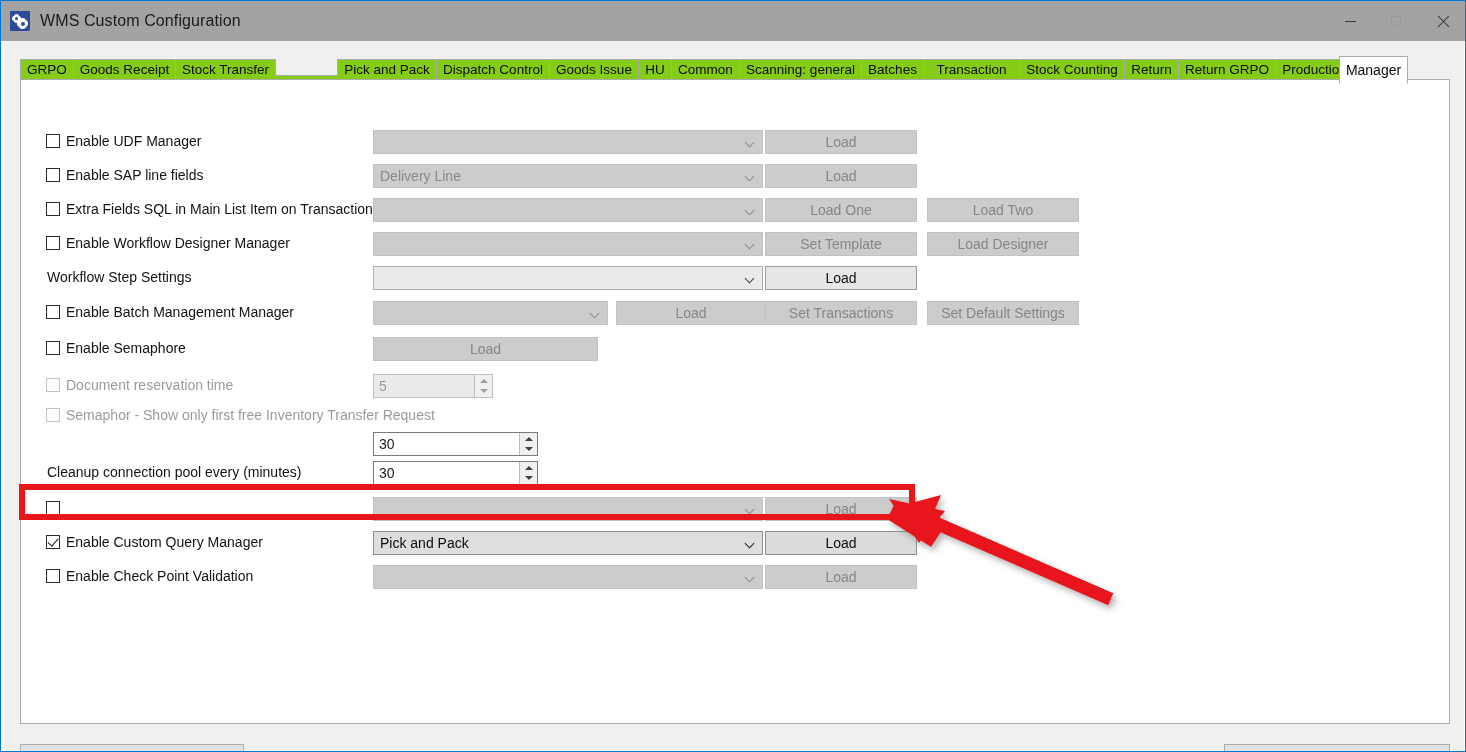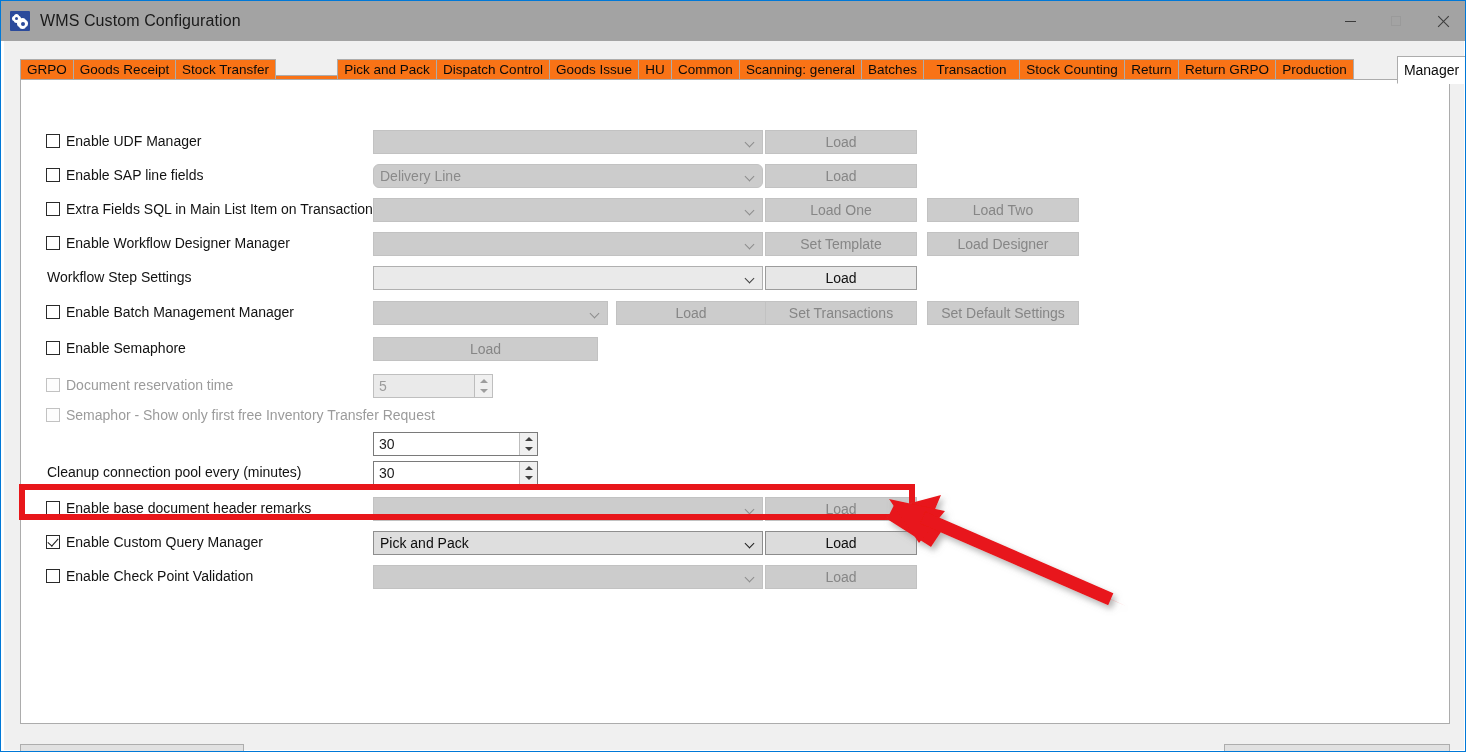--- a/index.html
+++ b/index.html
@@ -137,21 +137,21 @@
   .tabstrip {
     position: absolute;
     left: 16px; top: 15px;
     width: 1430px;
     height: 24px;
   }
   .tab {
     position: absolute;
     top: 3px;
     height: 21px;
-    background: #f97316;
+    background: #84cc16;
     border: 1px solid #acacac;
     box-sizing: border-box;
     font-size: 13.5px;
     color: #0b0b0b;
     display: flex;
     align-items: center;
     justify-content: center;
     white-space: nowrap;
     padding: 0 6px;
   }
@@ -388,34 +388,34 @@
         <div class="tab" style="left: 529px; width: 90px;">Goods Issue</div>
         <div class="tab" style="left: 618px; width: 34px;">HU</div>
         <div class="tab" style="left: 651px; width: 69px;">Common</div>
         <div class="tab" style="left: 719px; width: 123px;">Scanning: general</div>
         <div class="tab" style="left: 841px; width: 63px;">Batches</div>
         <div class="tab" style="left: 903px; width: 97px;">Transaction</div>
         <div class="tab" style="left: 999px; width: 106px;">Stock Counting</div>
         <div class="tab" style="left: 1104px; width: 55px;">Return</div>
         <div class="tab" style="left: 1158px; width: 98px;">Return GRPO</div>
         <div class="tab" style="left: 1255px; width: 79px;">Production</div>
-        <div class="tab active" style="left: 1377px; width: 69px;">Manager</div>
+        <div class="tab active" style="left: 1319px; width: 69px;">Manager</div>
       </div>
 
     <div class="tabpage" id="tabpage">
         <div class="row" style="top: 48px;">
           <div class="chk"></div>
           <div class="lbl">Enable UDF Manager</div>
           <div class="combo" style="left: 340px; width: 390px; top: 2px;"><span></span><span class="arrow"></span></div>
           <div class="btn" style="top: 2px; left: 732px; width: 152px;">Load</div>
         </div>
         <div class="row" style="top: 82px;">
           <div class="chk"></div>
           <div class="lbl">Enable SAP line fields</div>
-          <div class="combo" style="left: 340px; width: 390px; top: 2px; border-radius: 6px;"><span>Delivery Line</span><span class="arrow"></span></div>
+          <div class="combo" style="left: 340px; width: 390px; top: 2px;"><span>Delivery Line</span><span class="arrow"></span></div>
           <div class="btn" style="top: 2px; left: 732px; width: 152px;">Load</div>
         </div>
         <div class="row" style="top: 116px;">
           <div class="chk"></div>
           <div class="lbl">Extra Fields SQL in Main List Item on Transaction</div>
           <div class="combo" style="left: 340px; width: 390px; top: 2px;"><span></span><span class="arrow"></span></div>
           <div class="btn" style="top: 2px; left: 732px; width: 152px;">Load One</div>
           <div class="btn" style="top: 2px; left: 894px; width: 152px;">Load Two</div>
         </div>
         <div class="row" style="top: 150px;">
@@ -463,21 +463,20 @@
         </div>
         <div class="row" style="top: 379px;">
           <div class="lbl nochk">Cleanup connection pool every (minutes)</div>
           <div class="spin" style="left: 340px; top: 2px; width: 165px;"><span>30</span><span class="updown">
               <span class="up"></span>
               <span class="dn"></span>
             </span></div>
         </div>
         <div class="row" style="top: 415px;">
           <div class="chk"></div>
-          <div class="lbl">Enable base document header remarks</div>
           <div class="combo" style="left: 340px; width: 390px; top: 2px;"><span></span><span class="arrow"></span></div>
           <div class="btn" style="top: 2px; left: 732px; width: 152px;">Load</div>
         </div>
         <div class="row" style="top: 449px;">
           <div class="chk checked"></div>
           <div class="lbl">Enable Custom Query Manager</div>
           <div class="combo active" style="left: 340px; width: 390px; top: 2px;"><span>Pick and Pack</span><span class="arrow"></span></div>
           <div class="btn active" style="top: 2px; left: 732px; width: 152px;">Load</div>
         </div>
         <div class="row" style="top: 483px;">

